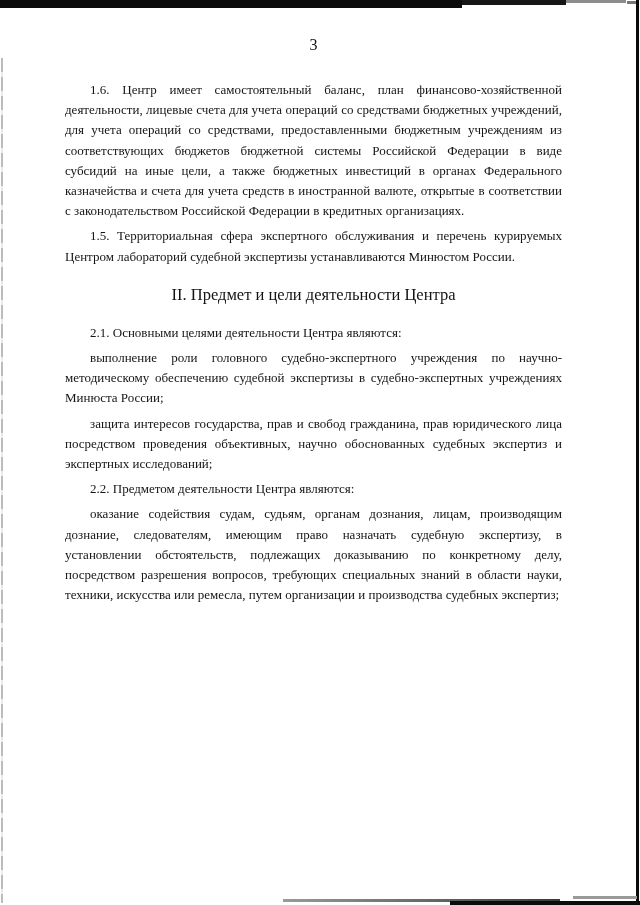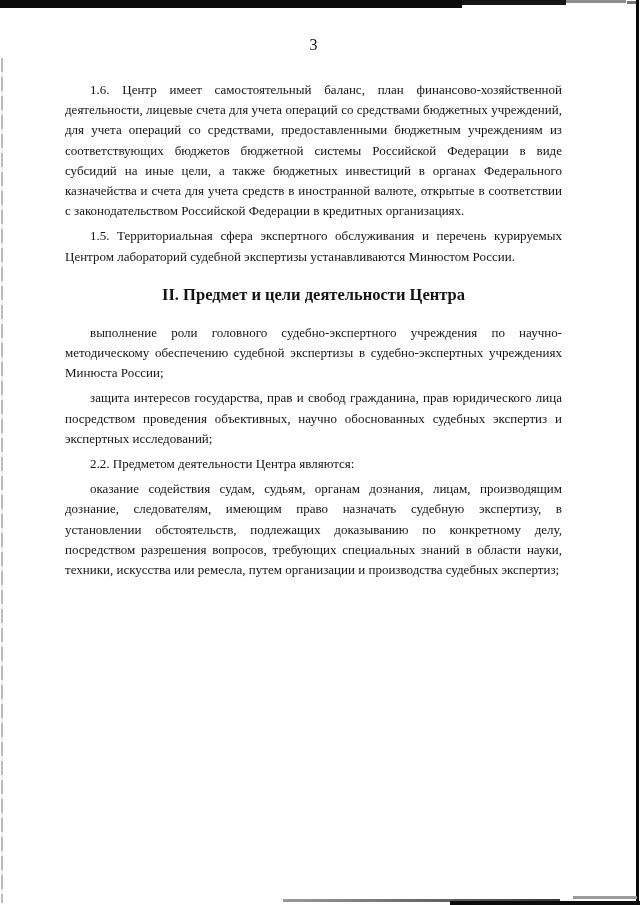--- a/index.html
+++ b/index.html
@@ -56,21 +56,21 @@
     font-size: 13px;
     line-height: 20.2px;
     text-align: justify;
     text-indent: 25px;
   }
   .text-block h2.section-heading {
     margin: 18px 0 18px 0;
     font-size: 16.5px;
     line-height: 20px;
     text-align: center;
-    font-weight: bold;
+    font-weight: normal;
     text-indent: 0;
   }
 </style>
 </head>
 <body>
 
 <div class="page">
 
   <div class="artifact top-bar-main"></div>
   <div class="artifact top-bar-thin"></div>
@@ -83,19 +83,20 @@
   <div class="artifact bottom-bar-c"></div>
 
   <div class="text-block">
     <div class="page-number">3</div>
 
     <p>1.6. Центр имеет самостоятельный баланс, план финансово-хозяйственной деятельности, лицевые счета для учета операций со средствами бюджетных учреждений, для учета операций со средствами, предоставленными бюджетным учреждениям из соответствующих бюджетов бюджетной системы Российской Федерации в виде субсидий на иные цели, а также бюджетных инвестиций в органах Федерального казначейства и счета для учета средств в иностранной валюте, открытые в соответствии с законодательством Российской Федерации в кредитных организациях.</p>
     <p>1.5. Территориальная сфера экспертного обслуживания и перечень курируемых Центром лабораторий судебной экспертизы устанавливаются Минюстом России.</p>
 
     <h2 class="section-heading">II. Предмет и цели деятельности Центра</h2>
 
+    <p>2.1. Основными целями деятельности Центра являются:</p>
     <p>выполнение роли головного судебно-экспертного учреждения по научно-методическому обеспечению судебной экспертизы в судебно-экспертных учреждениях Минюста России;</p>
     <p>защита интересов государства, прав и свобод гражданина, прав юридического лица посредством проведения объективных, научно обоснованных судебных экспертиз и экспертных исследований;</p>
     <p>2.2. Предметом деятельности Центра являются:</p>
     <p>оказание содействия судам, судьям, органам дознания, лицам, производящим дознание, следователям, имеющим право назначать судебную экспертизу, в установлении обстоятельств, подлежащих доказыванию по конкретному делу, посредством разрешения вопросов, требующих специальных знаний в области науки, техники, искусства или ремесла, путем организации и производства судебных экспертиз;</p>
   </div>
 
 </div>
 
 </body></html>

